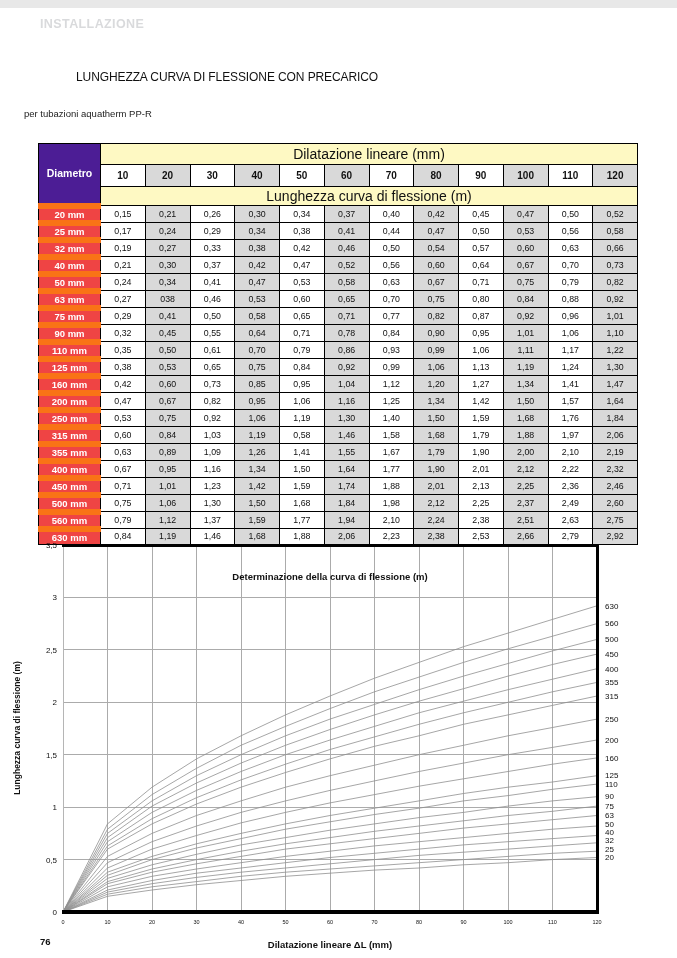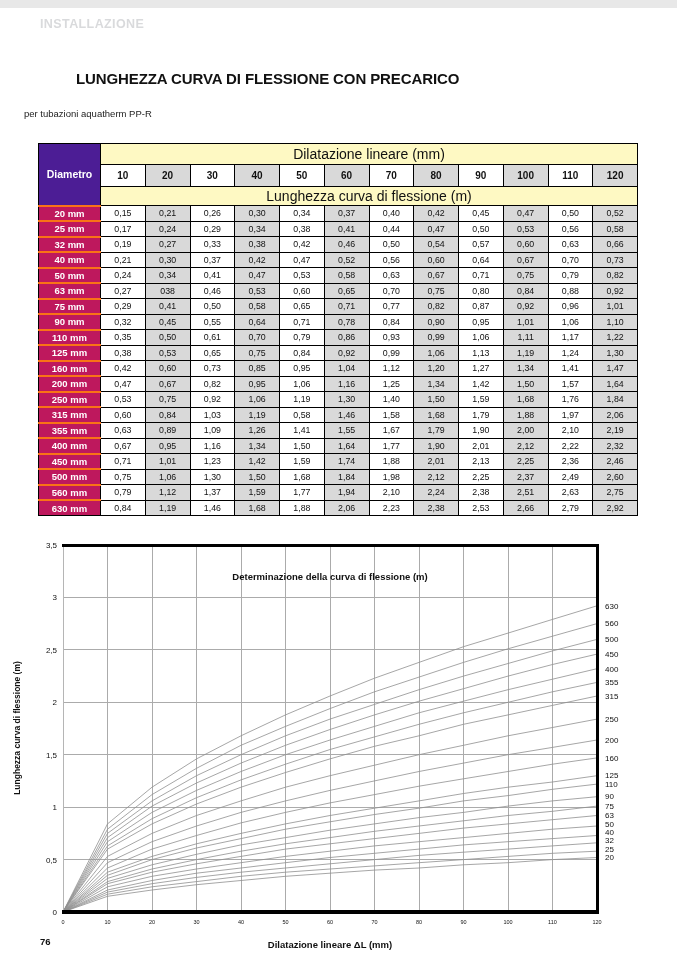--- a/index.html
+++ b/index.html
@@ -1,34 +1,34 @@
 <!DOCTYPE html>
 <html><head>
 <meta charset="utf-8">
 <style>
   html,body{margin:0;padding:0;background:#e8e8e8;}
   .page{position:relative;width:677px;height:958px;background:#ffffff;
         font-family:"Liberation Sans",sans-serif;overflow:hidden;margin:8px auto;}
   .section-header{position:absolute;left:40px;top:9px;font-size:12.5px;font-weight:bold;
         color:#d9dadc;letter-spacing:.4px;}
-  .doc-title{position:absolute;left:40px;top:62px;font-size:15px;font-weight:bold;color:#111;
+  .doc-title{position:absolute;left:40px;top:62px;font-size:12px;font-weight:normal;color:#111;
         letter-spacing:-.1px;padding-left:36px;}
   .doc-subtitle{position:absolute;left:24px;top:100px;font-size:9.5px;color:#222;}
   table.flex-table{position:absolute;left:38px;top:135px;width:600px;border-collapse:collapse;
         table-layout:fixed;}
   .flex-table th,.flex-table td{border:1px solid #000;text-align:center;vertical-align:middle;
         padding:0;overflow:hidden;white-space:nowrap;}
   .flex-table col.c-diam{width:62px;}
   th.corner{background:#4c1d95;color:#fff;font-size:10.5px;font-weight:bold;}
   th.group-hdr,th.sub-hdr{background:#fef9c3;font-size:14px;font-weight:normal;color:#111;}
   tr.r1{height:21px;} tr.r2{height:22px;} tr.r3{height:19px;}
   tr.data-row{height:15.5px;}
   th.col-hdr{background:#fff;font-size:10px;font-weight:bold;color:#111;}
-  th.diam{background:#be185d;color:#fff;font-size:9.5px;font-weight:bold;
-        border-top:2px solid #f97316;}
+  th.diam{background:#ef4444;color:#fff;font-size:9.5px;font-weight:bold;
+        border-top:6px solid #f97316;}
   .flex-table td{background:#fff;font-size:8.8px;color:#111;}
   .flex-table .alt{background:#d9d9d9;}
   svg.chart{position:absolute;left:0;top:528px;}
   .chart text{font-family:"Liberation Sans",sans-serif;fill:#111;}
   .chart .ttl{font-size:9.5px;font-weight:bold;}
   .chart .axlbl{font-size:9.5px;font-weight:bold;}
   .chart .aylbl{font-size:8.5px;font-weight:bold;}
   .chart .ytick{font-size:8px;}
   .chart .xtick{font-size:5.5px;}
   .chart .clabel{font-size:8px;}

